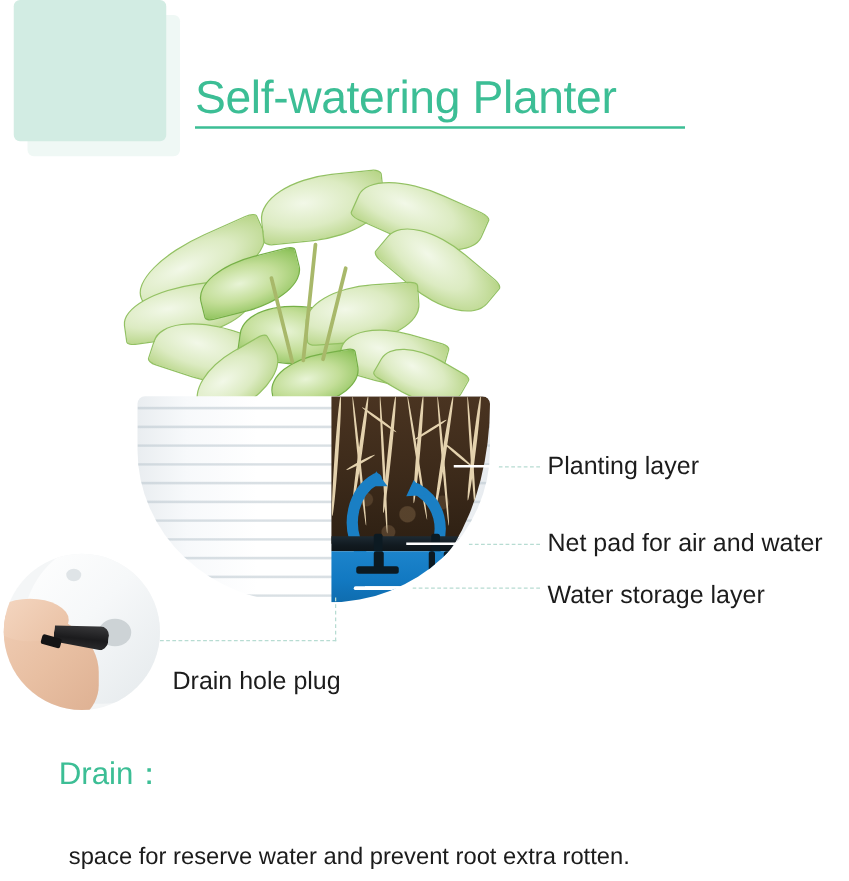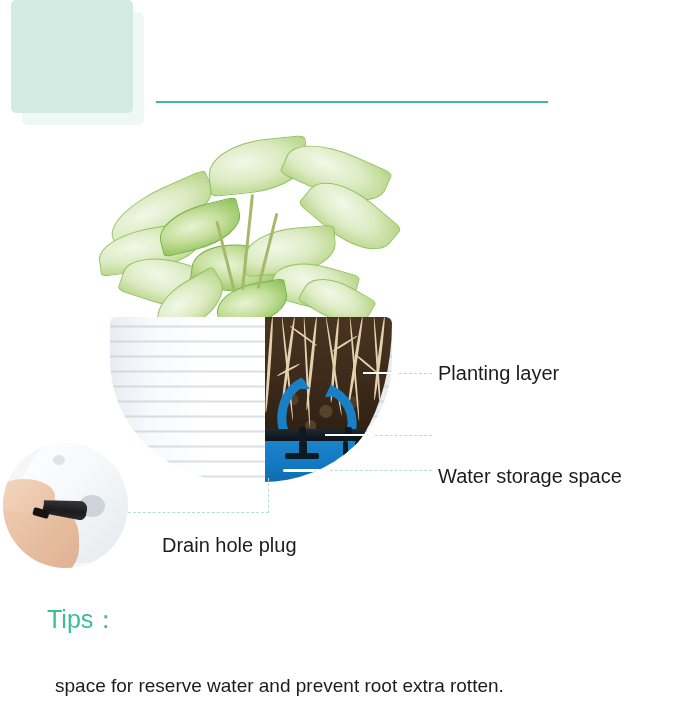--- a/index.html
+++ b/index.html
@@ -327,20 +327,21 @@
   }
 </style>
 </head>
 <body>
 
 <div id="page">
 
   <div class="deco-sq" id="deco-back"></div>
   <div class="deco-sq" id="deco-front"></div>
 
+  <div id="title">Self-watering Planter</div>
   <div id="title-underline"></div>
 
   <div id="product">
 
     <div id="foliage">
       <div class="leaf" style="left:10px;  top:58px;  width:112px; height:44px; transform:rotate(-24deg);"></div>
       <div class="leaf" style="left:2px;   top:96px;  width:104px; height:42px; transform:rotate(-8deg);"></div>
       <div class="leaf" style="left:26px;  top:128px; width:96px;  height:46px; transform:rotate(18deg);"></div>
       <div class="leaf" style="left:112px; top:8px;   width:100px; height:52px; transform:rotate(-6deg);"></div>
       <div class="leaf" style="left:188px; top:18px;  width:104px; height:46px; transform:rotate(24deg);"></div>
@@ -408,33 +409,34 @@
   <div class="lead-solid" style="left:363px; top:372px; width:36px;"></div>
   <div class="lead-dash" style="left:399px; top:373px; width:33px;"></div>
 
   <div class="lead-solid" style="left:325px; top:434px; width:50px;"></div>
   <div class="lead-dash" style="left:375px; top:435px; width:57px;"></div>
 
   <div class="lead-solid" style="left:292px; top:469px; width:38px;"></div>
   <div class="lead-dash" style="left:330px; top:470px; width:102px;"></div>
 
   <div class="callout" style="left:438px; top:361px;">Planting layer</div>
-  <div class="callout" style="left:438px; top:464px;">Water storage space</div>
+  <div class="callout" style="left:438px; top:423px;">Net pad for air and water</div>
+  <div class="callout" style="left:438px; top:464px;">Water storage layer</div>
 
   <div class="lead-dash" style="left:128px; top:512px; width:141px;"></div>
   <div class="lead-dash-v" style="left:268px; top:478px; height:35px;"></div>
 
   <div id="inset">
     <div id="inset-potbase"></div>
     <div id="inset-bump"></div>
     <div id="inset-hole"></div>
     <div id="inset-hand"></div>
     <div id="inset-thumb"></div>
     <div id="inset-plug"></div>
     <div id="inset-plug-tip"></div>
   </div>
 
-  <div class="callout" style="left:138px; top:533px;margin-left:24px;">Drain hole plug</div>
-
-  <div id="tips-title">Tips：</div>
+  <div class="callout" style="left:138px; top:533px;">Drain hole plug</div>
+
+  <div id="tips-title">Drain：</div>
   <div id="tips-line2">space for reserve water and prevent root extra rotten.</div>
 
 </div>
 
 </body></html>

